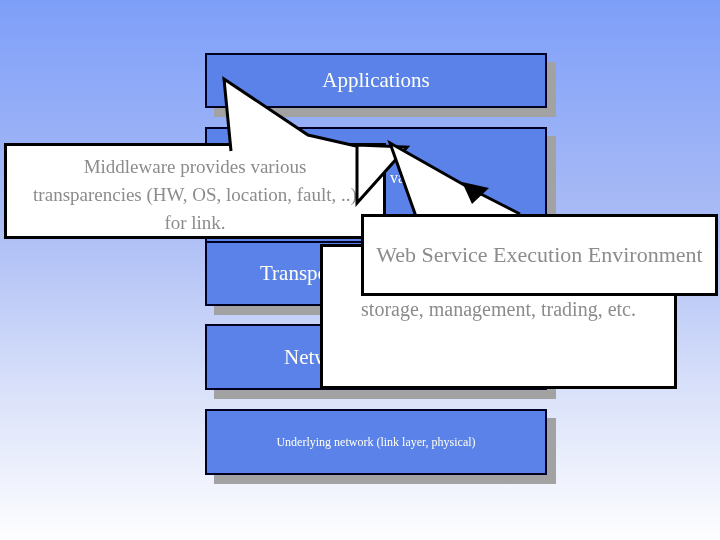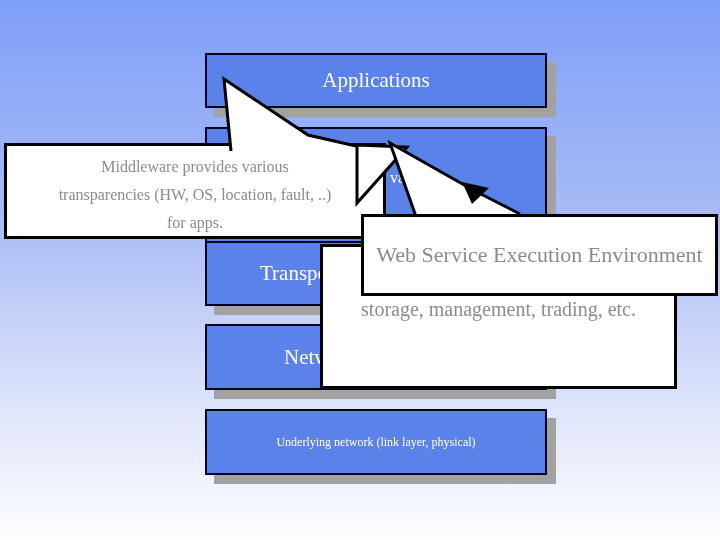--- a/index.html
+++ b/index.html
@@ -28,21 +28,21 @@
   #net-box{top:324px;height:66px;font-size:21px;justify-content:flex-start;padding-left:77px;}
   #und-box{top:409px;height:66px;font-size:12px;}
   .callout{
     position:absolute;
     background:#ffffff;
     border:3px solid #000000;
     color:#8c8c8c;
     box-sizing:border-box;
     text-align:center;
   }
-  #callout-middleware{left:4px;top:143px;width:382px;height:96px;z-index:30;font-size:16px;line-height:28px;padding-top:7px;}
+  #callout-middleware{left:4px;top:143px;width:382px;height:96px;z-index:30;font-size:19px;line-height:28px;padding-top:7px;}
   #callout-middleware .line{display:block;white-space:nowrap;}
   #services-box{left:320px;top:244px;width:357px;height:145px;z-index:50;font-size:20px;line-height:25px;}
   #services-box .txt{position:absolute;left:0;right:0;top:50px;}
   #services-box .line{display:block;white-space:nowrap;}
   #wsee-box{left:361px;top:214px;width:357px;height:82px;z-index:60;font-size:22px;display:flex;align-items:center;justify-content:center;white-space:nowrap;}
   .ptr{position:absolute;left:0;top:0;z-index:40;pointer-events:none;}
 </style>
 </head>
 <body>
 
@@ -64,21 +64,21 @@
     <span class="layer-label">Network</span>
   </div>
 
   <div class="layer-box" id="und-box">
     <span class="layer-label">Underlying network (link layer, physical)</span>
   </div>
 
   <div class="callout" id="callout-middleware">
     <span class="line">Middleware provides various</span>
     <span class="line">transparencies (HW, OS, location, fault, ..)</span>
-    <span class="line">for apps.</span>
+    <span class="line">for link.</span>
   </div>
 
   <svg class="ptr" width="720" height="540">
     <path d="M 231,151 L 224,79 L 308,135 L 356,146" fill="#ffffff" stroke="#000000" stroke-width="3"></path>
   </svg>
 
   <svg class="ptr" width="720" height="540">
     <path d="M 357,145 L 407,147 L 357,203 Z" fill="#ffffff" stroke="#000000" stroke-width="3"></path>
     <path d="M 419,225 L 390,143 L 473,190 L 520,214" fill="#ffffff" stroke="#000000" stroke-width="3"></path>
     <path d="M 489,188 L 462,182 L 472,204 Z" fill="#000000" stroke="none"></path>

